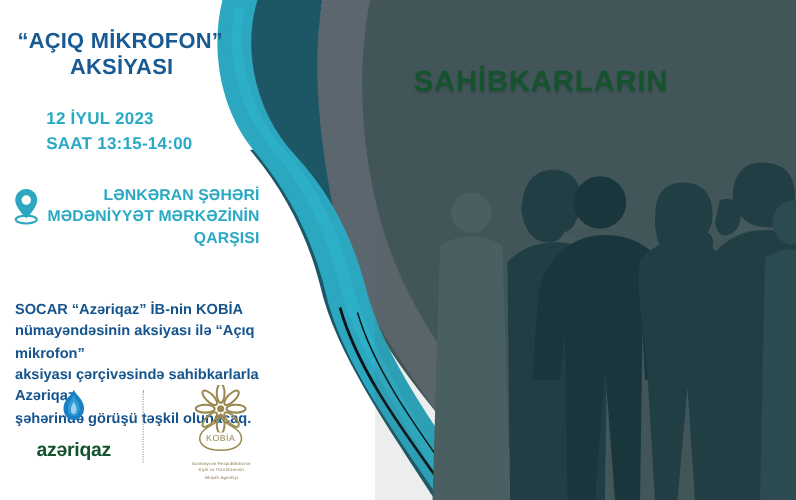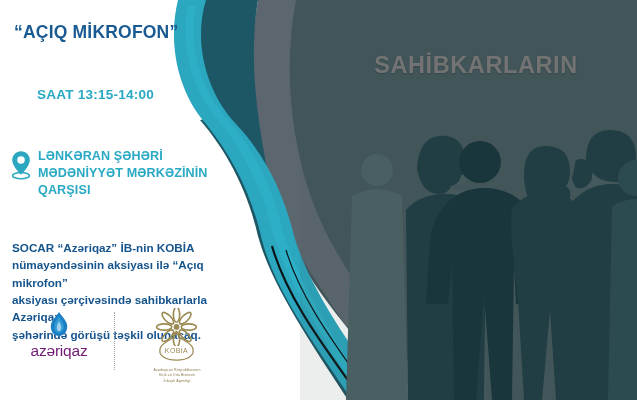--- a/index.html
+++ b/index.html
@@ -78,21 +78,21 @@
     margin-top: 2px;
   }
   .place-lines {
     color: #29a9c4;
     font-weight: bold;
     font-size: 12.6px;
     line-height: 1.34;
     letter-spacing: 0.1px;
     text-transform: uppercase;
   }
-  .place-lines span { display: block; }
+  .place-lines span { display: block; text-align: right; }
 
   .body-block {
     position: absolute;
     left: 12px;
     top: 222px;
     width: 240px;
     color: #16548d;
     font-weight: bold;
     font-size: 11.7px;
     line-height: 1.48;
@@ -112,24 +112,25 @@
     gap: 10px;
     z-index: 6;
   }
   .logo-azeriqaz {
     width: 90px;
     text-align: center;
     padding-top: 2px;
   }
   .flame-wrap { height: 30px; }
   .azeriqaz-word {
-    margin-top: 2px;
+    margin-top: 12px;
     font-size: 15.5px;
-    color: #701a75;
+    color: #14532d;
     letter-spacing: -0.2px;
+    font-weight: bold;
   }
   .logo-divider {
     width: 0;
     border-left: 1px dotted #9aa7b2;
     height: 58px;
     margin-top: 4px;
   }
   .logo-kobia {
     width: 104px;
     text-align: center;
@@ -144,22 +145,21 @@
     letter-spacing: 0.1px;
   }
   .kobia-caption span { display: block; }
 
   
   .headline {
     position: absolute;
     right: 16px;
     top: 50px;
     width: 290px;
-    text-align: center;
-    color: #737373;
+    color: #14532d;
     font-weight: bold;
     font-size: 23.5px;
     line-height: 1.34;
     letter-spacing: 0.6px;
     z-index: 5;
     text-shadow: 0 1px 2px rgba(0,0,0,0.18);
   }
   .headline span { display: block; }
 </style>
 </head>
@@ -267,23 +267,25 @@
       </g>
 
       <rect x="300" y="0" width="337" height="400" fill="#42565a" opacity="0.10"></rect>
     </g>
   </svg>
 
   <div class="left-col">
 
     <div class="title-block">
       <span class="title-line1">“AÇIQ MİKROFON”</span>
+      <span class="title-line2">AKSİYASI</span>
     </div>
 
     <div class="datetime-block">
+      <span class="dt-line">12 İYUL 2023</span>
       <span class="dt-line">SAAT 13:15-14:00</span>
     </div>
 
     <div class="place-block">
       <svg class="pin-icon" viewBox="0 0 24 32">
         <path d="M12,1 C6.7,1 2.4,5.3 2.4,10.6 C2.4,17.6 12,26.5 12,26.5
                  C12,26.5 21.6,17.6 21.6,10.6 C21.6,5.3 17.3,1 12,1 Z" fill="#2ba7bf"></path>
         <circle cx="12" cy="10.6" r="4.1" fill="#ffffff"></circle>
         <ellipse cx="12" cy="27.6" rx="9.2" ry="3.4" fill="none" stroke="#2ba7bf" stroke-width="1.8"></ellipse>
       </svg>

